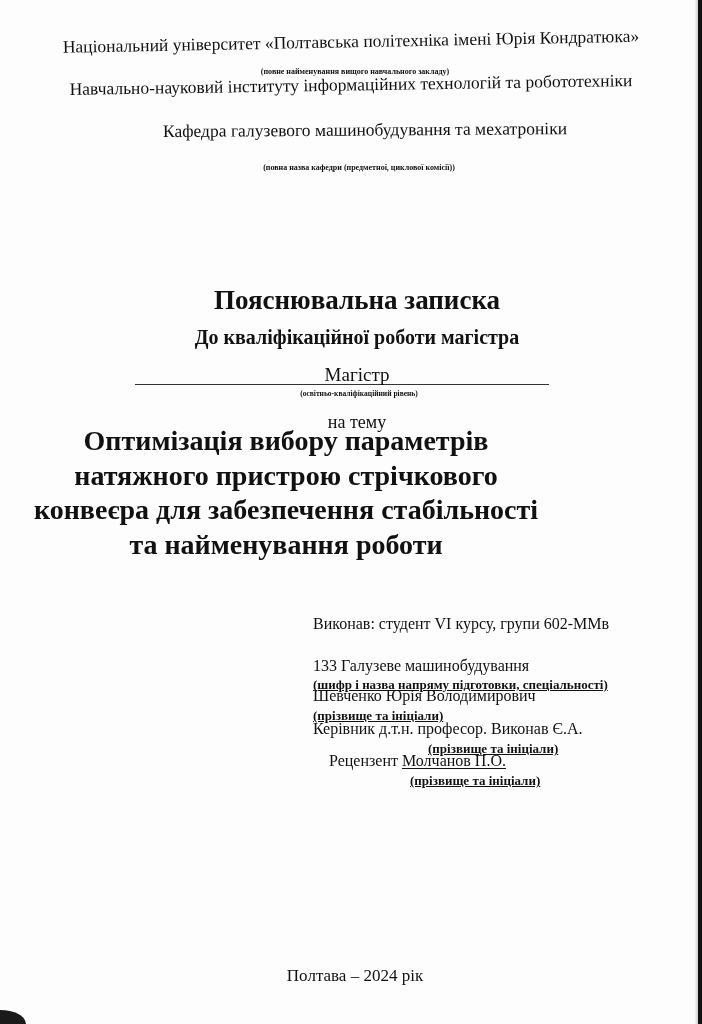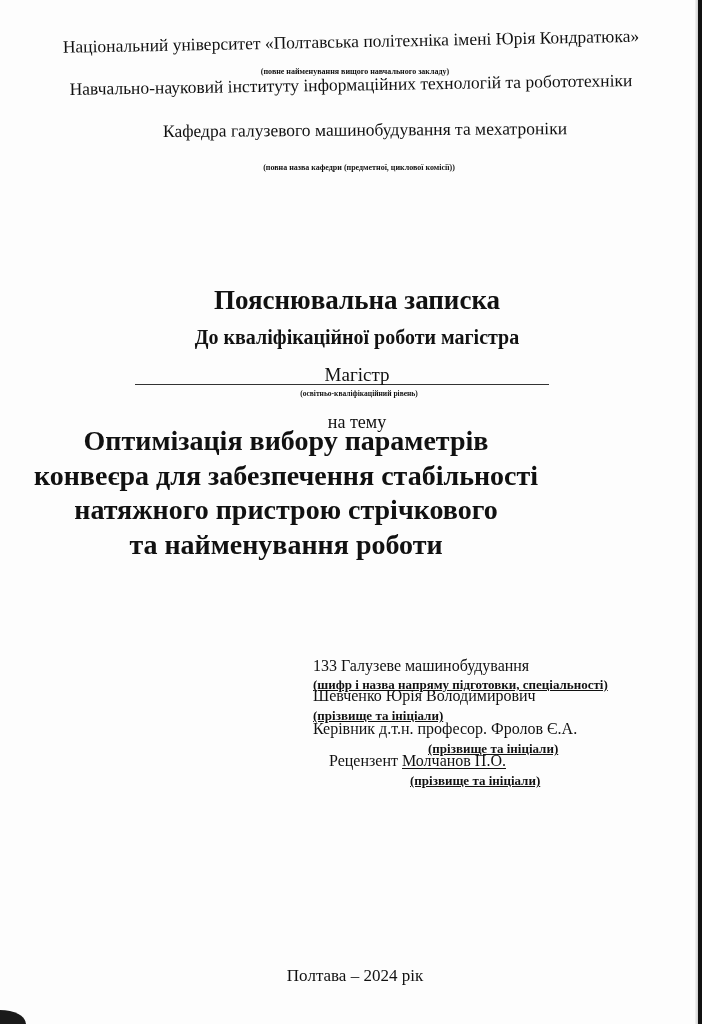--- a/index.html
+++ b/index.html
@@ -174,30 +174,31 @@
   <div class="line center subtitle">До кваліфікаційної роботи магістра</div>
 
   <div class="degree-line"></div>
   <div class="line center degree">Магістр</div>
   <div class="line center degree-note">(освітньо-кваліфікаційний рівень)</div>
 
   <div class="line center na-temu">на тему</div>
 
   <div class="topic">
     <div>Оптимізація вибору параметрів</div>
+    <div>натяжного пристрою стрічкового</div>
     <div>конвеєра для забезпечення стабільності</div>
-    <div>натяжного пристрою стрічкового</div>
     <div>та найменування роботи</div>
   </div>
 
+  <div class="info" style="top:615px;">Виконав: студент VI курсу, групи 602-ММв</div>
   <div class="info" style="top:657px;">133 Галузеве машинобудування</div>
   <div class="info-note" style="top:677px; left:313px;">(шифр і назва напряму підготовки, спеціальності)</div>
   <div class="info" style="top:687px;">Шевченко Юрія Володимирович</div>
   <div class="info-note" style="top:708px; left:313px;">(прізвище та ініціали)</div>
-  <div class="info" style="top:720px;">Керівник  д.т.н. професор. Фролов  Є.А.</div>
+  <div class="info" style="top:720px;">Керівник  д.т.н. професор. Виконав  Є.А.</div>
   <div class="info-note" style="top:741px; left:428px;">(прізвище та ініціали)</div>
   <div class="info" style="top:752px;margin-left:16px;">
     <span>Рецензент</span>
     <span class="underline">Молчанов П.О.</span>
   </div>
   <div class="info-note" style="top:773px; left:410px;">(прізвище та ініціали)</div>
 
   <div class="line center footer">Полтава – 2024 рік</div>
 
 </div>

